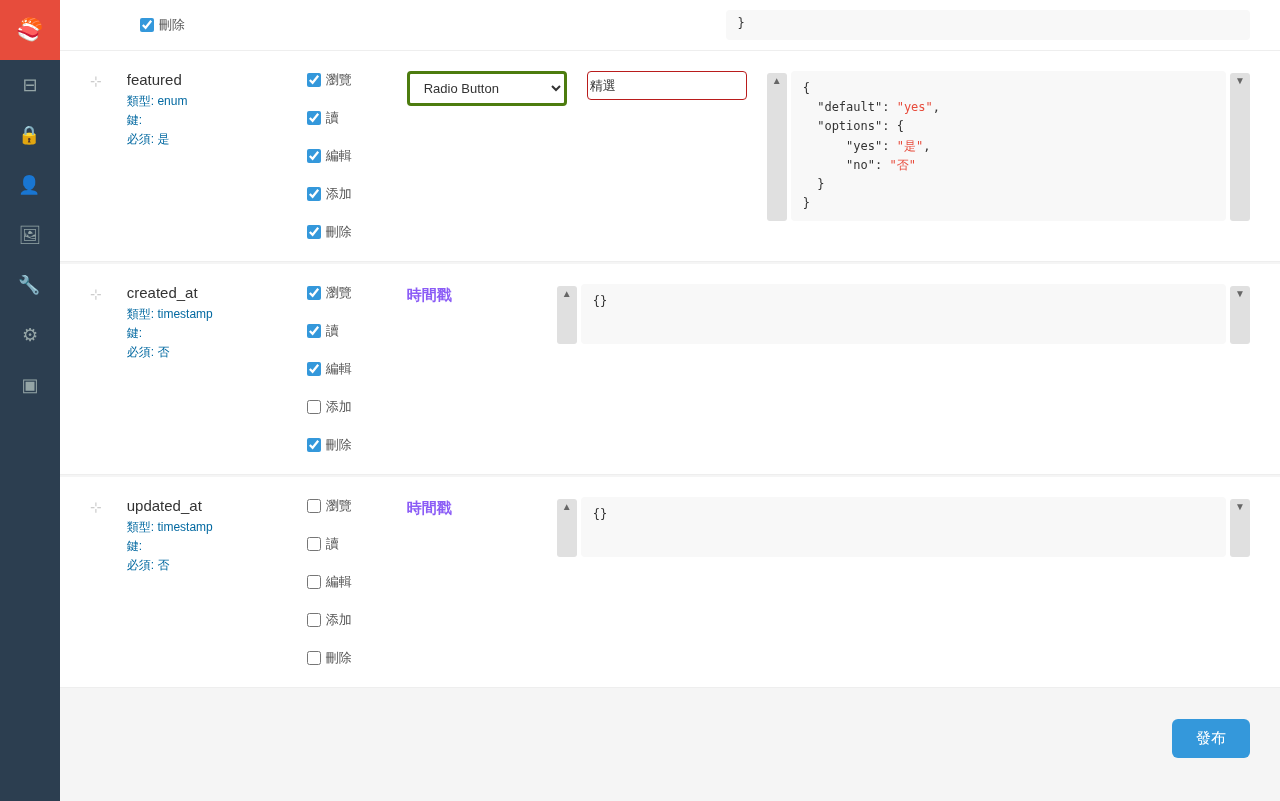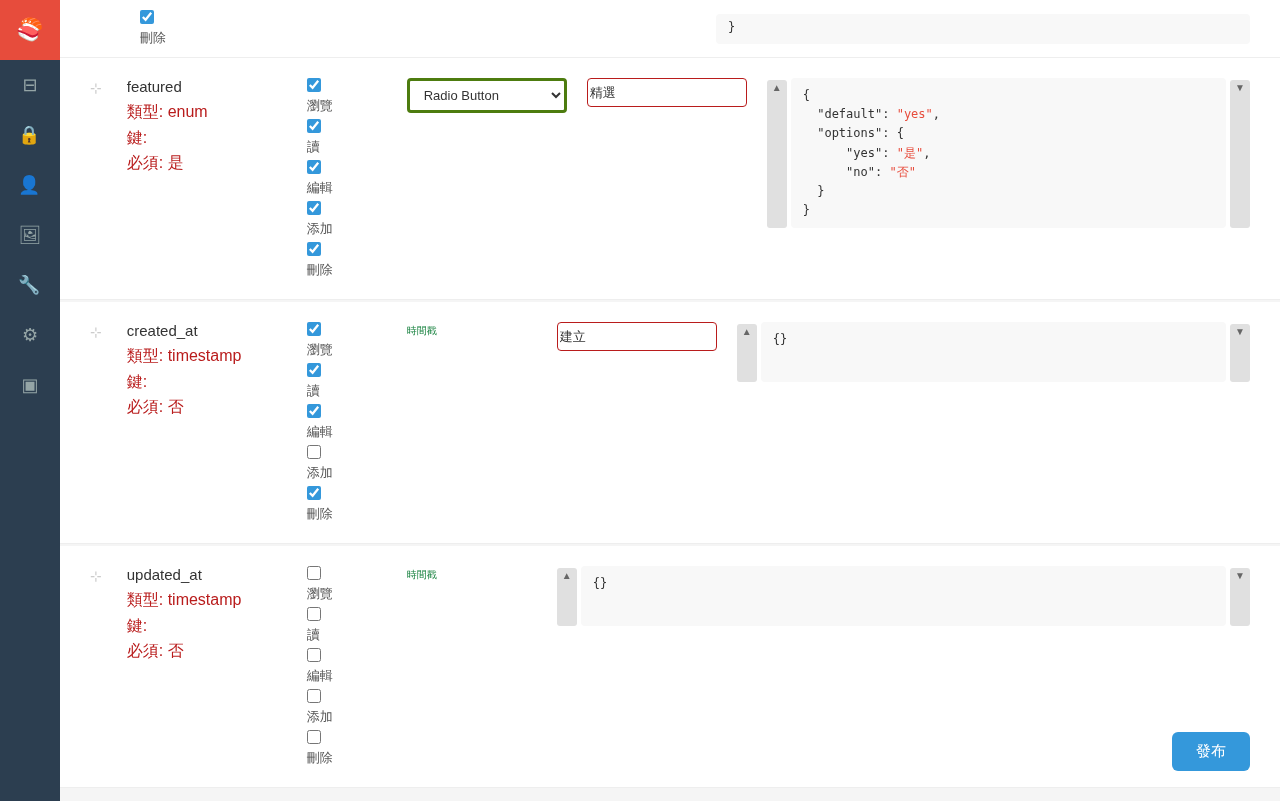--- a/index.html
+++ b/index.html
@@ -71,51 +71,52 @@
       width: 160px;
       flex-shrink: 0;
     }
     .field-name {
       font-size: 15px;
       font-weight: 400;
       color: #333;
       margin-bottom: 4px;
     }
     .field-meta {
-      font-size: 16px;
-      color: #b91c1c;
+      font-size: 12px;
+      color: #0369a1;
       line-height: 1.6;
     }
 
     .field-checkboxes {
       width: 80px;
       flex-shrink: 0;
       display: flex;
       flex-direction: column;
-      gap: 4px;
+      gap: 20px;
     }
     .checkbox-item {
       display: flex;
+      align-items: center;
       gap: 5px;
       font-size: 13px;
       color: #555;
-      flex-direction: column;
     }
     .checkbox-item input[type="checkbox"] {
       accent-color: #3498db;
       width: 14px;
       height: 14px;
     }
 
     .field-type {
       width: 130px;
       flex-shrink: 0;
-      font-size: 10px;
-      color: #15803d;
+      font-size: 15px;
+      color: #8b5cf6;
       padding-top: 2px;
+      font-weight: bold;
     }
 
     .field-label-input {
       width: 160px;
       flex-shrink: 0;
     }
     .field-label-input input {
       width: 100%;
       padding: 6px 2px;
       border: 1px solid #b91c1c;
@@ -205,21 +206,21 @@
       align-items: center;
       gap: 6px;
       outline: 3px solid #e74c3c;
       outline-offset: 4px;
       box-shadow: 0 0 0 6px rgba(231,76,60,0.25);
     }
 
     
     .publish-btn {
       position: fixed;
-      bottom: 30px;
+      bottom: 43px;
       right: 30px;
       background: #3498db;
       color: white;
       border: none;
       padding: 10px 24px;
       border-radius: 6px;
       font-size: 15px;
       cursor: pointer;
     }
 
@@ -352,23 +353,20 @@
       <label class="checkbox-item">
         <input type="checkbox" style="">
           <span>添加</span>
       </label>
       <label class="checkbox-item">
         <input type="checkbox" checked="" style="">
           <span>刪除</span>
       </label>
     </div>
     <div class="field-type">時間戳</div>
-    <div class="field-label-input">
-      <input type="text" value="建立" style="">
-    </div>
     <div style="display:flex; gap:4px; flex:1;">
       <button class="field-expand-btn">▲</button>
       <div class="field-json">
         <span class="json-bracket">{}</span>
       </div>
       <button class="field-expand-btn">▼</button>
     </div>
   </div>
 
   <div class="field-row">

